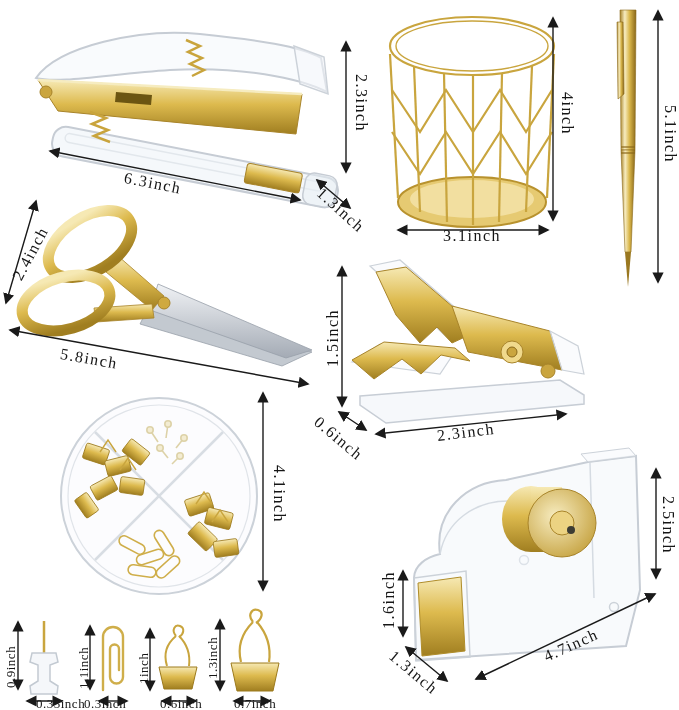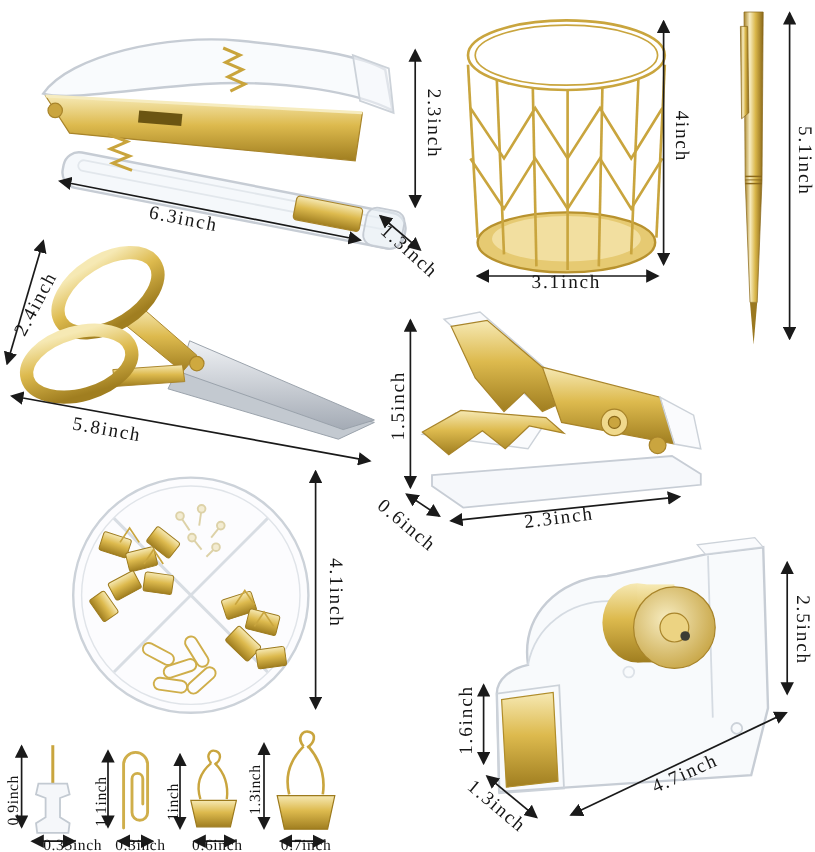--- a/index.html
+++ b/index.html
@@ -231,19 +231,19 @@
 <span class="lbl" style="left:322px;top:413px;transform:rotate(40deg);">0.6inch</span>
 <span class="lbl" style="left:436px;top:427px;transform:rotate(-7deg);">2.3inch</span>
 <span class="lbl" style="left:288px;top:465px;transform:rotate(90deg);">4.1inch</span>
 <span class="lbl" style="left:677px;top:496px;transform:rotate(90deg);">2.5inch</span>
 <span class="lbl" style="left:380px;top:629px;transform:rotate(-90deg);">1.6inch</span>
 <span class="lbl" style="left:397px;top:647px;transform:rotate(40deg);">1.3inch</span>
 <span class="lbl" style="left:541px;top:649px;transform:rotate(-24deg);">4.7inch</span>
 <span class="lbl sm" style="left:4px;top:688px;transform:rotate(-90deg);">0.9inch</span>
 <span class="lbl sm" style="left:36px;top:697px;">0.35inch</span>
 <span class="lbl sm" style="left:77px;top:689px;transform:rotate(-90deg);">1.1inch</span>
-<span class="lbl sm" style="left:96px;top:697px;">0.3inch</span>
+<span class="lbl sm" style="left:84px;top:697px;">0.3inch</span>
 <span class="lbl sm" style="left:137px;top:684px;transform:rotate(-90deg);">1inch</span>
 <span class="lbl sm" style="left:160px;top:697px;">0.6inch</span>
 <span class="lbl sm" style="left:206px;top:679px;transform:rotate(-90deg);">1.3inch</span>
 <span class="lbl sm" style="left:234px;top:697px;text-align:right;">0.7inch</span>
 
 </div>
 
 </body></html>

